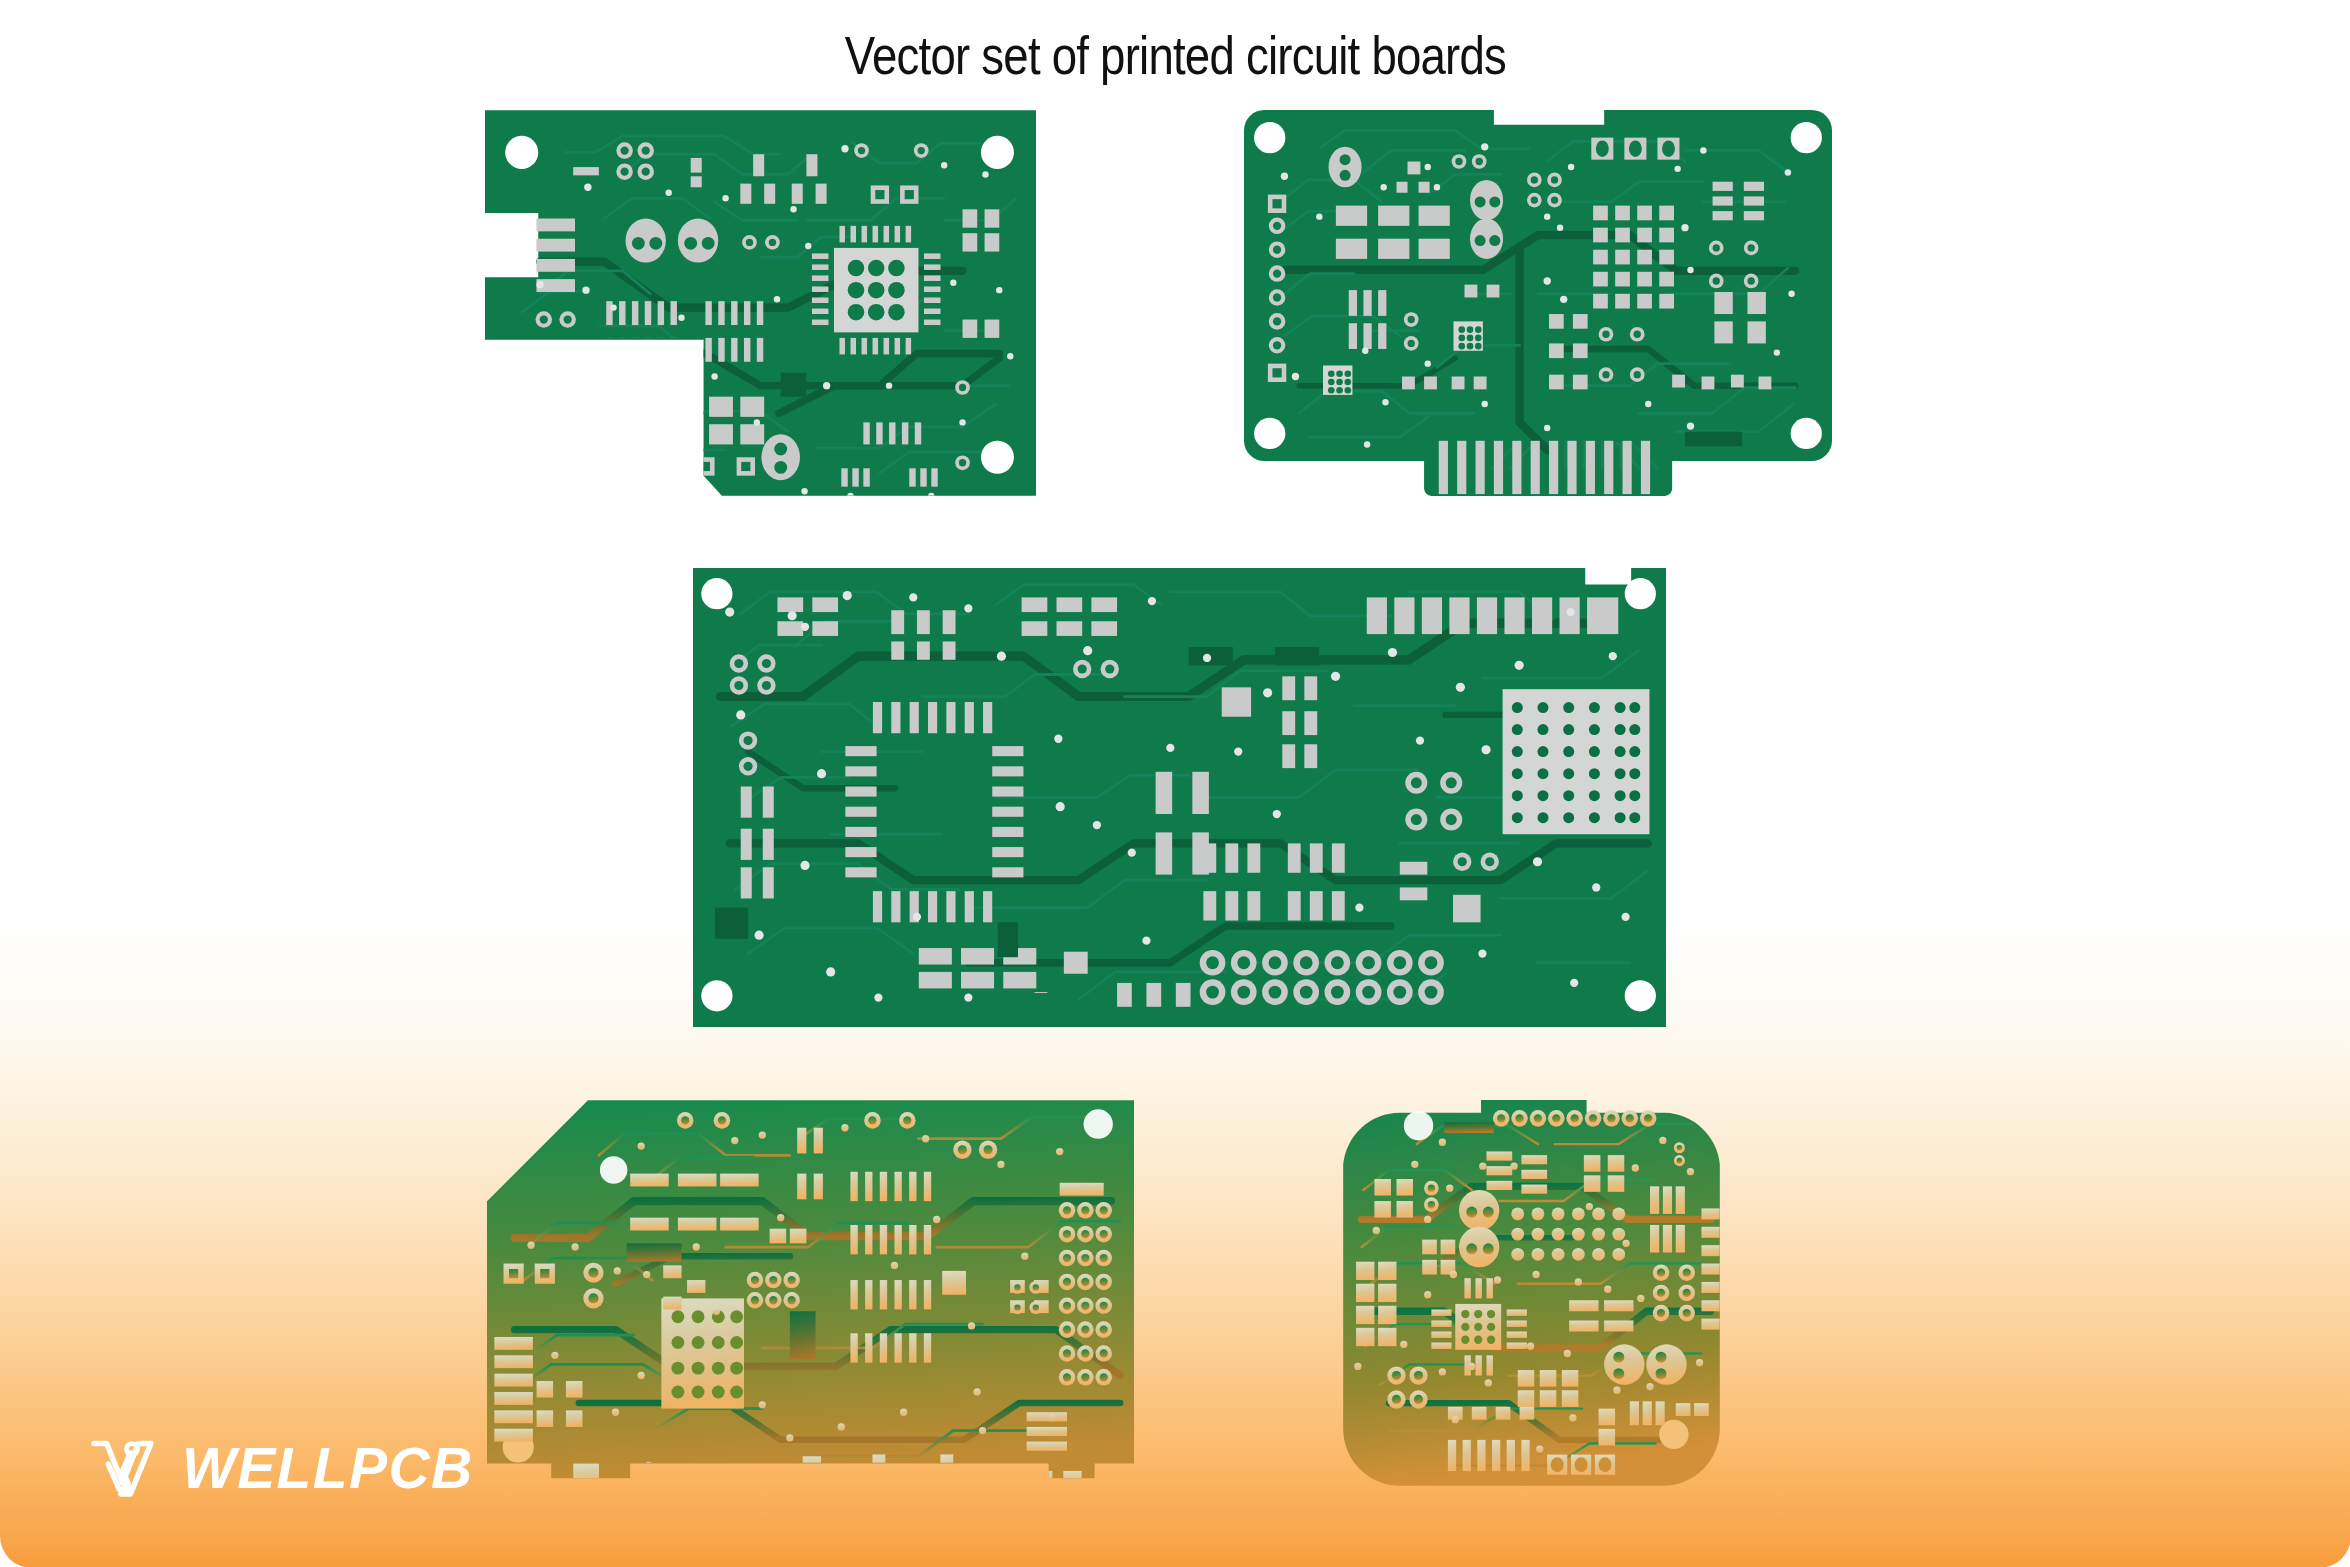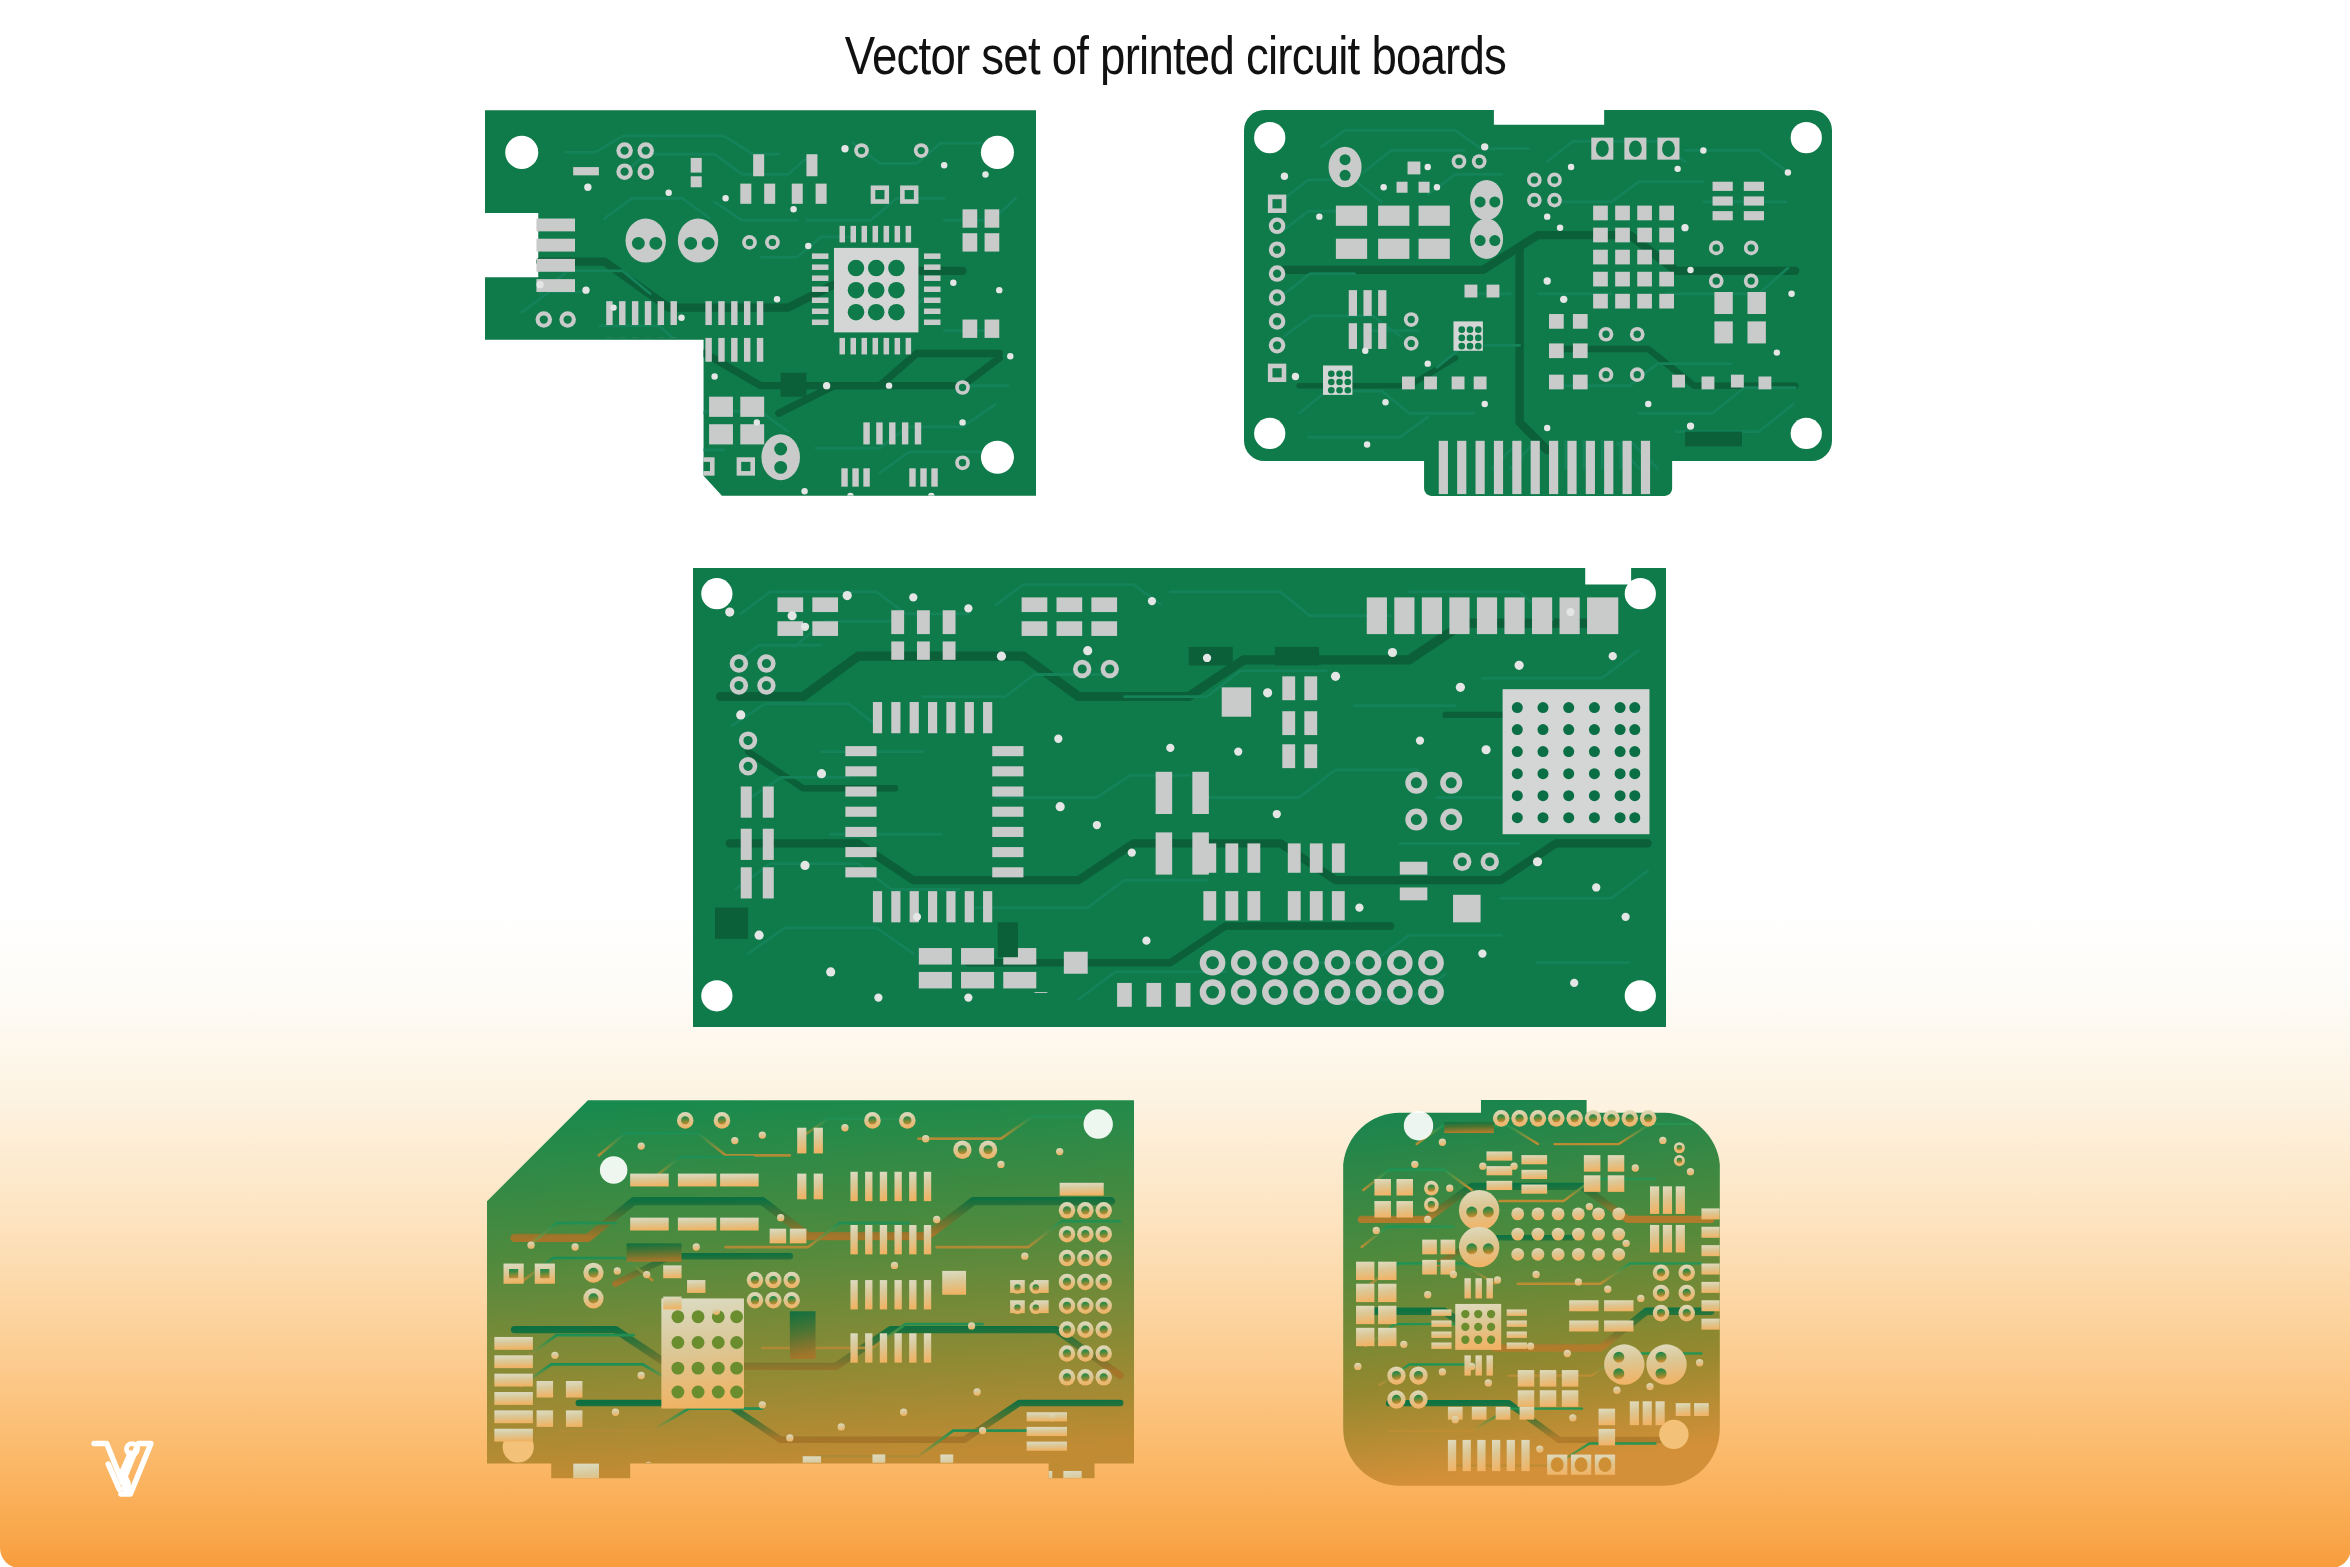--- a/index.html
+++ b/index.html
@@ -1,20 +1,20 @@
 <!DOCTYPE html>
 <html style="font-size:14.7px"><head>
 <meta charset="utf-8">
 <style>
   html,body{margin:0;padding:0;background:#ffffff;}
   body{width:2351px;height:1568px;overflow:hidden;font-family:"Liberation Sans",sans-serif;}
 
   #card{
     position:relative;width:2351px;height:1568px;
-    border-radius:20px;overflow:hidden;
+    border-radius:32px;overflow:hidden;
     background:linear-gradient(180deg,
       #ffffff 0%, #ffffff 58%, #fefcf8 63%,
       #fdf3e2 70%, #fde3bf 78%, #fcce94 86%,
       #fbb969 93%, #f9a64a 98%, #f89c3c 100%);
   }
 
   #title{
     position:absolute;top:25px;left:0;width:100%;
     text-align:center;color:#111111;
     font-size:53px;font-weight:400;letter-spacing:-0.9px;
@@ -1643,16 +1643,17 @@
       <svg viewBox="0 0 100 86" width="79" height="68" xmlns="http://www.w3.org/2000/svg">
         <g fill="none" stroke="#ffffff" stroke-width="7" stroke-linecap="round" stroke-linejoin="round">
           <path d="M14 12 H30 L50 62 L70 12 H86 L60 76 H48"></path>
           <path d="M46 70 L32 38"></path>
           <path d="M60 24 L50 47 L57 62"></path>
         </g>
         <circle cx="62" cy="19" r="7" fill="none" stroke="#ffffff" stroke-width="6"></circle>
         <circle cx="55" cy="68" r="6.5" fill="#ffffff"></circle>
       </svg>
     </span>
+    <span class="wordmark">WELLPCB</span>
   </div>
 
 </div>
 
 
 </body></html>

